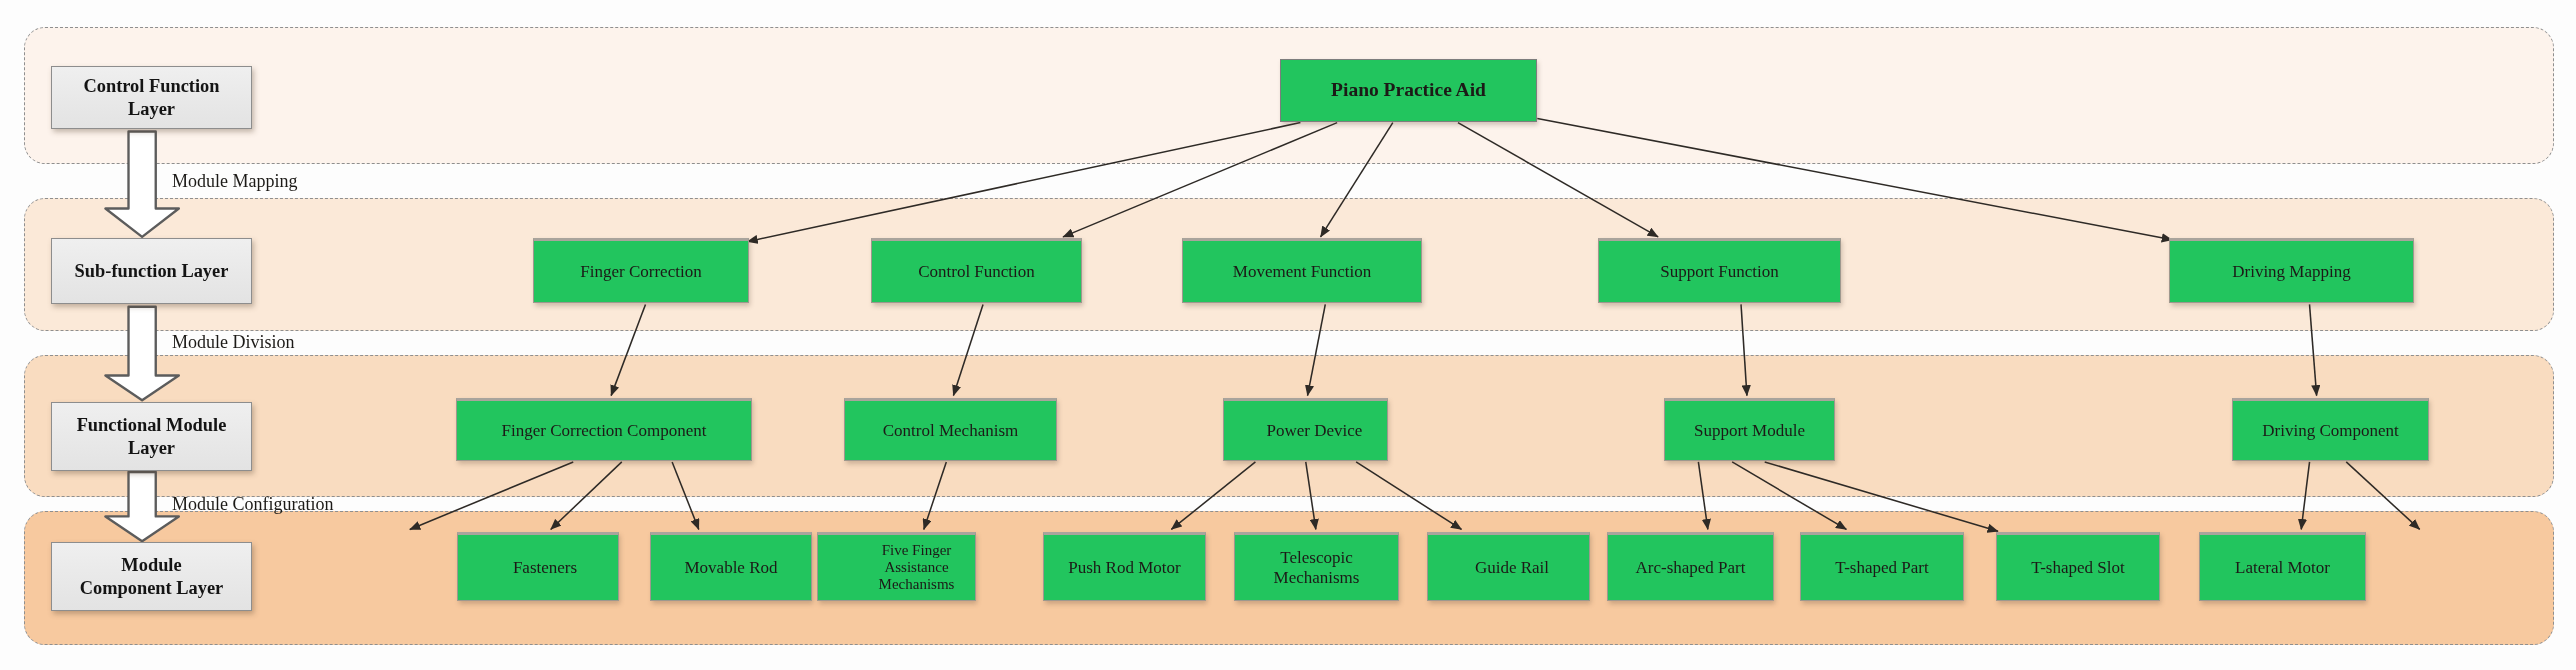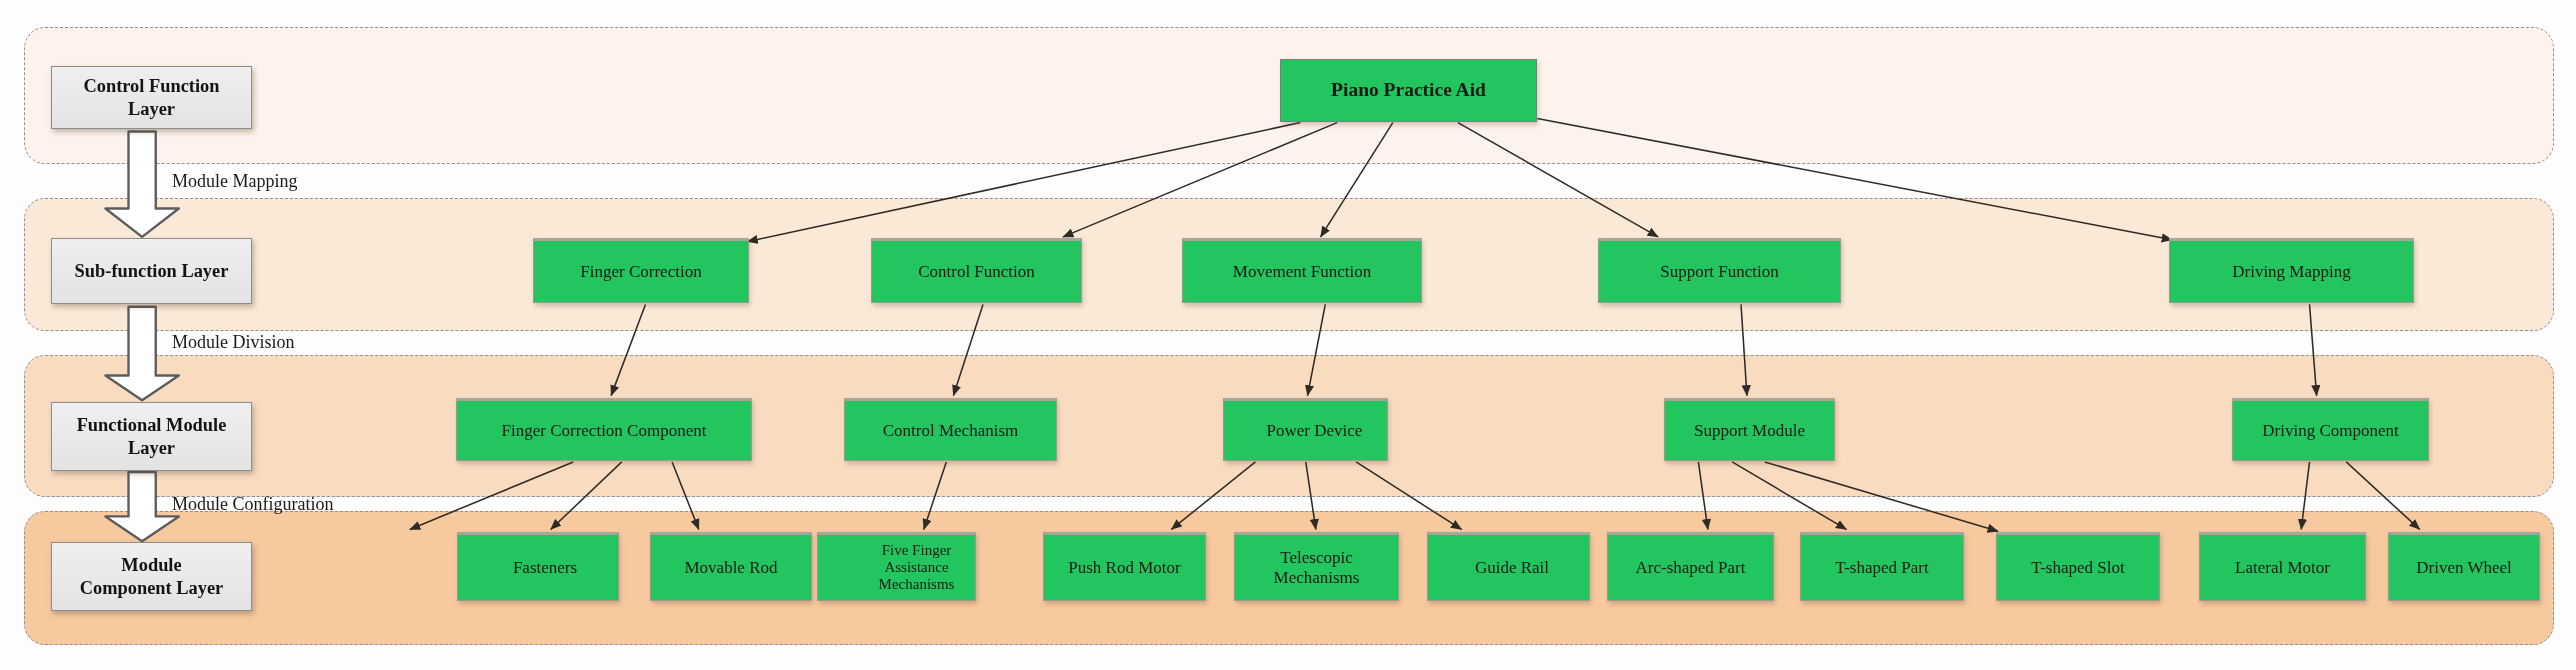--- a/index.html
+++ b/index.html
@@ -143,16 +143,15 @@
   <div class="node" style="left:457px;top:532px;width:162px;height:69px;padding-left:20px;">Fasteners</div>
   <div class="node" style="left:650px;top:532px;width:162px;height:69px;">Movable Rod</div>
   <div class="node small" style="left:817px;top:532px;width:159px;height:69px;padding-left:46px;">Five Finger Assistance Mechanisms</div>
   <div class="node" style="left:1043px;top:532px;width:163px;height:69px;">Push Rod Motor</div>
   <div class="node" style="left:1234px;top:532px;width:165px;height:69px;">Telescopic Mechanisms</div>
   <div class="node" style="left:1427px;top:532px;width:163px;height:69px;padding-left:13px;">Guide Rail</div>
   <div class="node" style="left:1607px;top:532px;width:167px;height:69px;">Arc-shaped Part</div>
   <div class="node" style="left:1800px;top:532px;width:164px;height:69px;">T-shaped Part</div>
   <div class="node" style="left:1996px;top:532px;width:164px;height:69px;">T-shaped Slot</div>
   <div class="node" style="left:2199px;top:532px;width:167px;height:69px;">Lateral Motor</div>
-  <div class="node" style="left:2388px;top:532px;width:152px;height:69px;">Driven Wheel</div>
 
 </div>
 
 
 </body></html>

